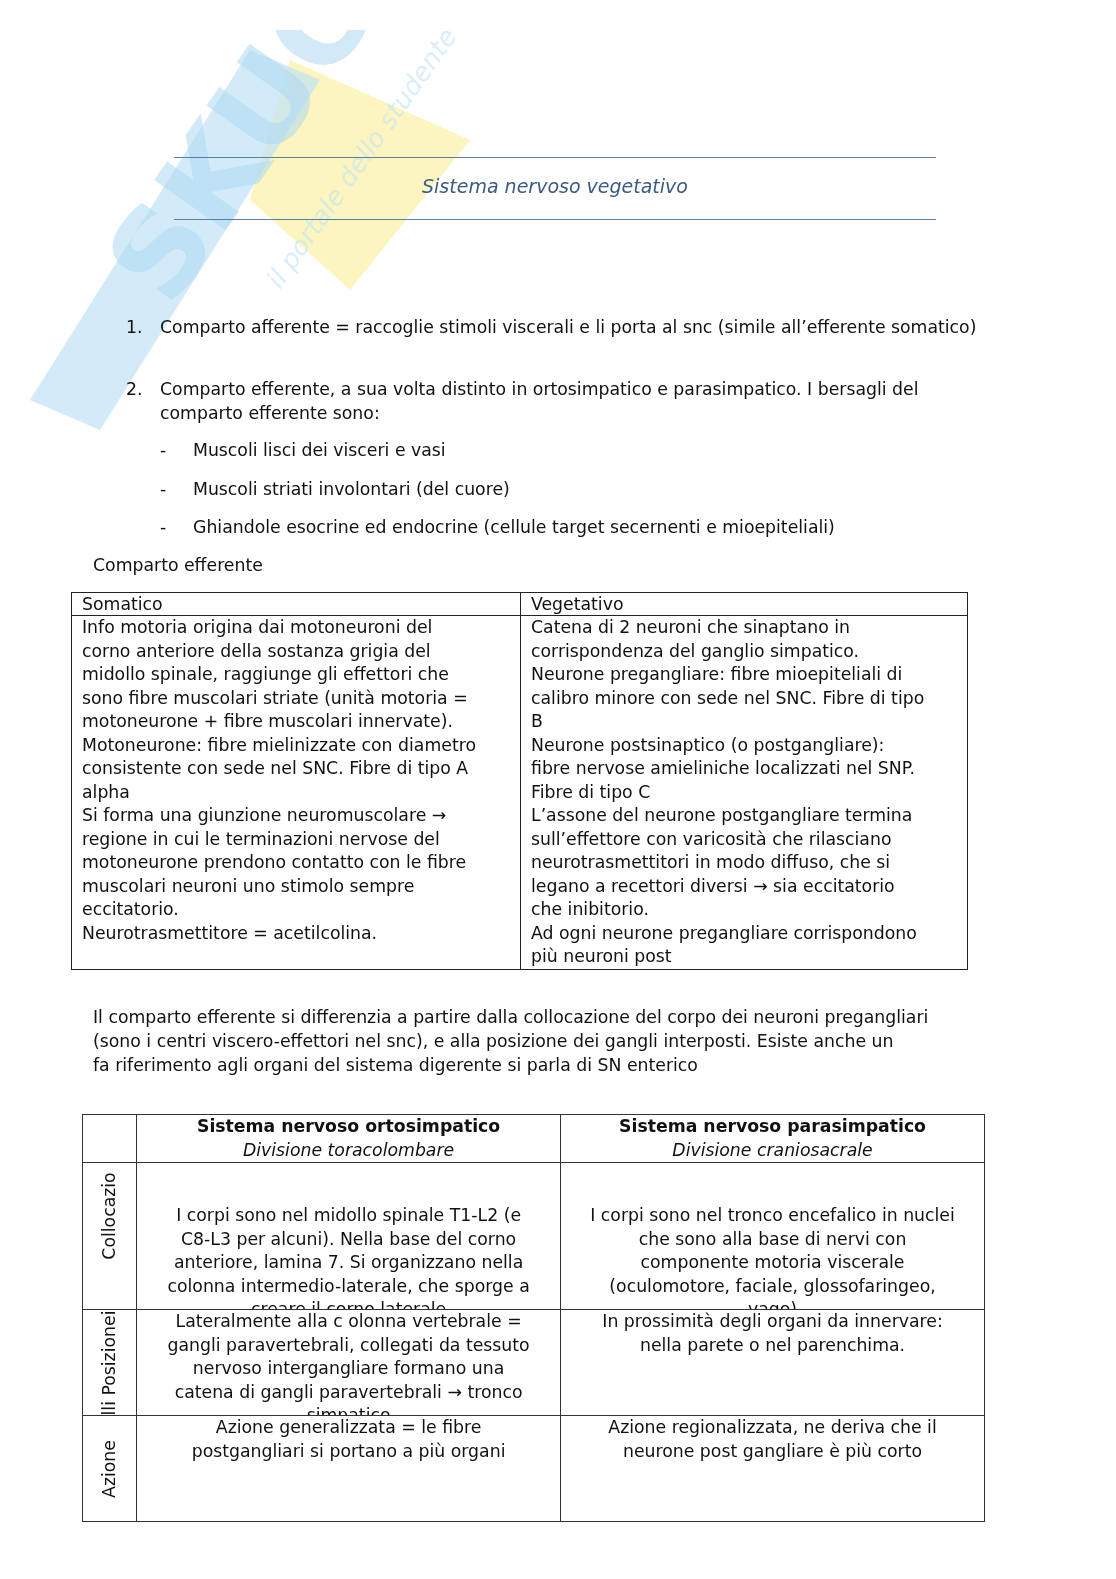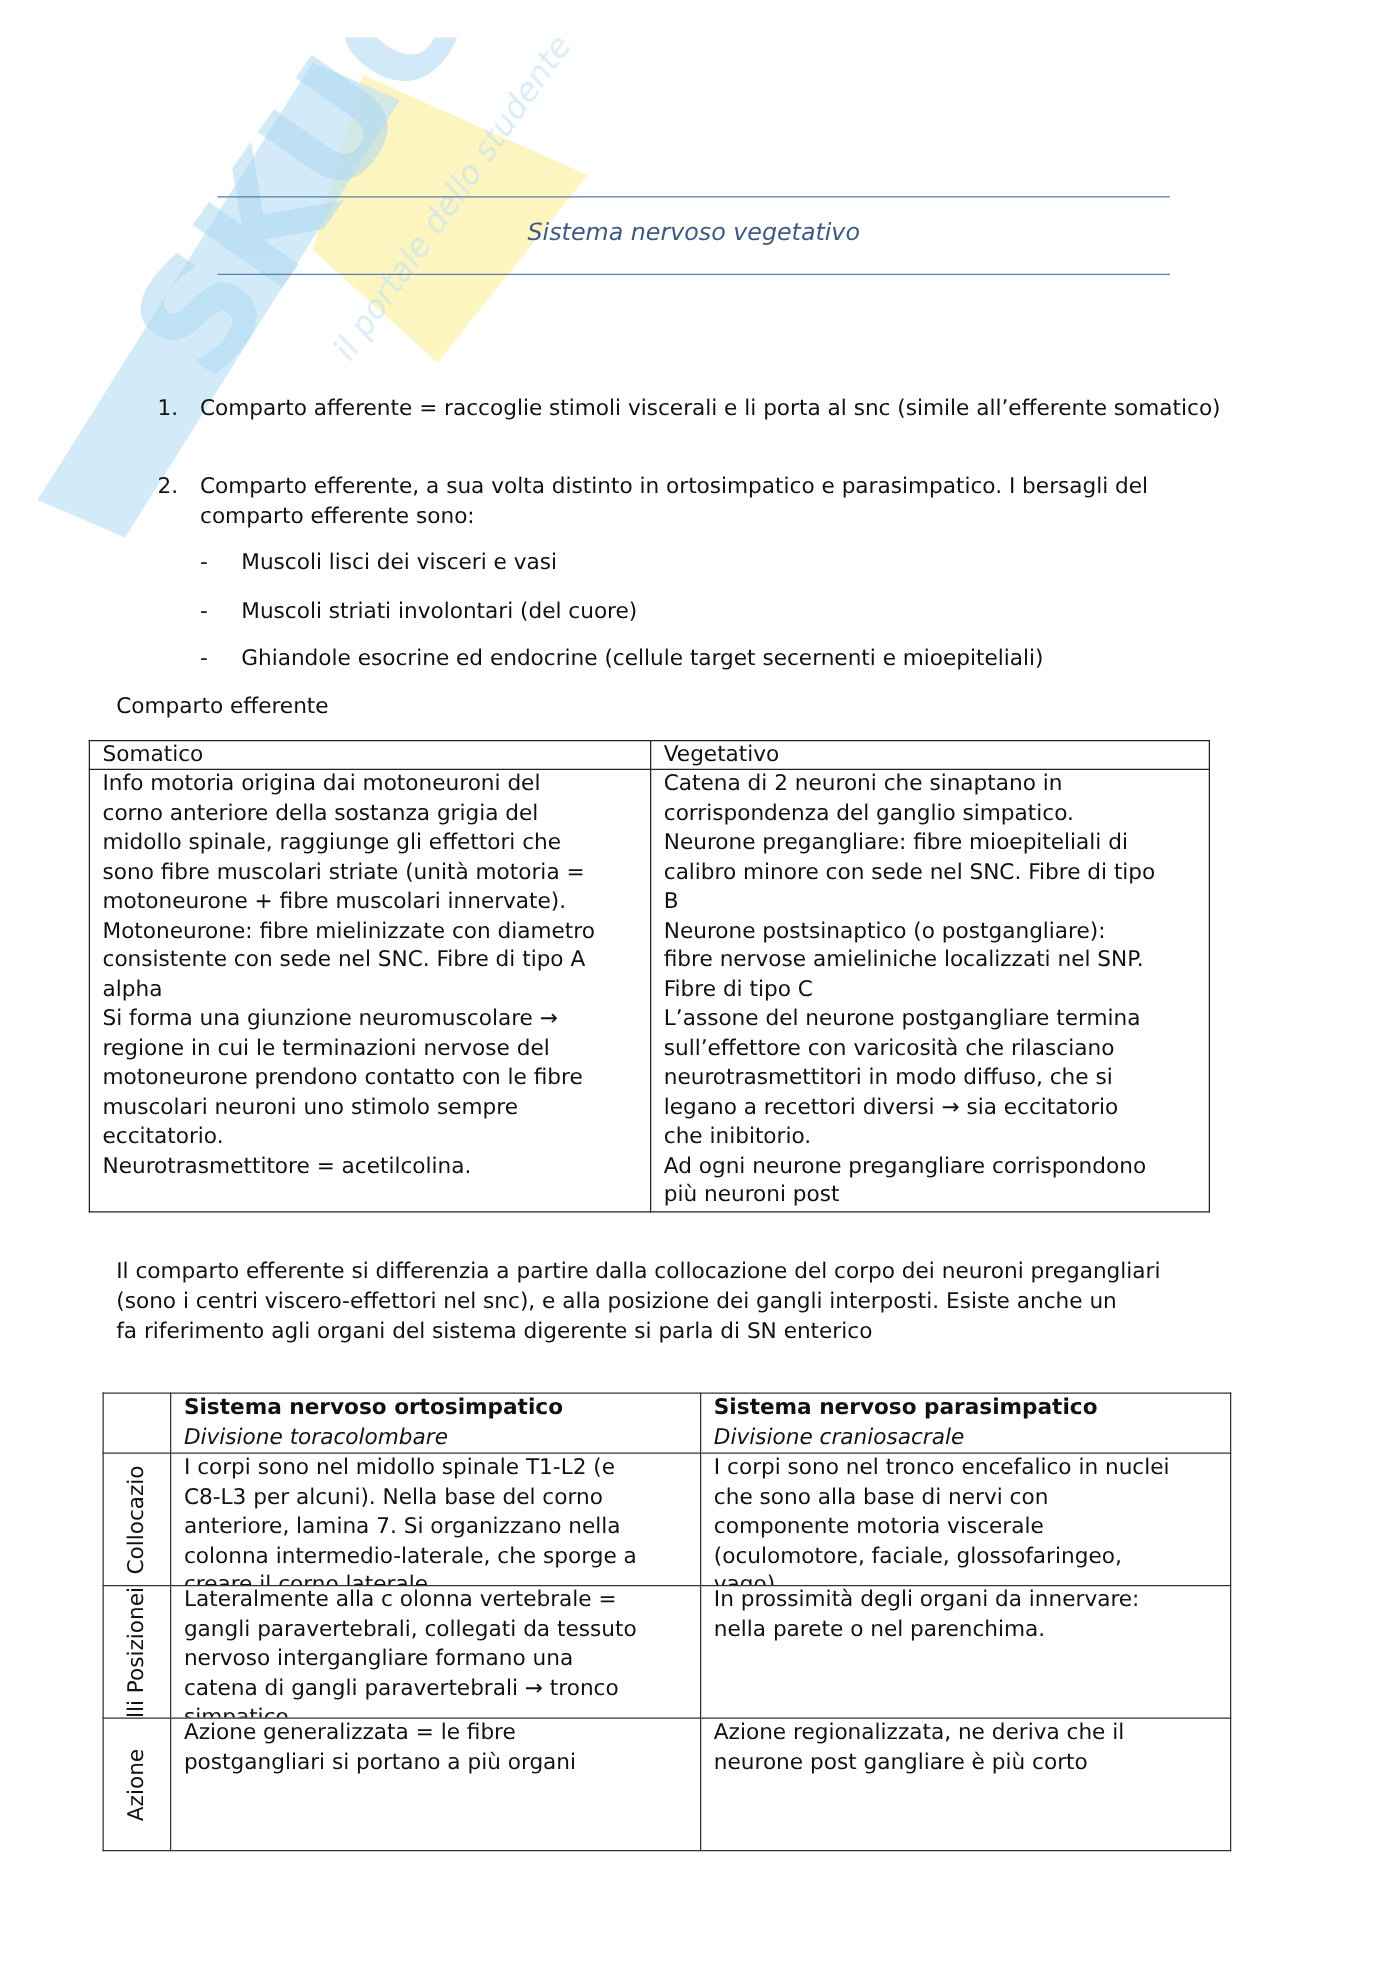--- a/index.html
+++ b/index.html
@@ -45,31 +45,31 @@
   .t1 td {
     border: 1px solid #222; vertical-align: top; padding: 0 10px;
     font-size: 17.3px; line-height: 23.5px;
   }
   .t1 .hdr td { height: 22px; line-height: 22px; }
   .t1 .body td { height: 350px; }
   .t1 .cell-line { display: block; }
 
   .para2 { top: 1005px; }
 
-  .t2 { left: 82px; top: 1114px; width: 903px; }
+  .t2 { left: 82px; top: 1114px; width: 903px; text-align: center; }
   .t2 td {
     border: 1px solid #333; vertical-align: top; padding: 0 10px;
     font-size: 17.3px; line-height: 23.5px; overflow: hidden;
   }
   .t2 .hdr td { height: 45px; }
   .t2 .c0 { width: 52px; padding: 0; position: relative; }
   .t2 .c1 { width: 394px; }
   .t2 .c2 { width: 394px; }
   .clip { overflow: hidden; }
-  .r1 .clip { height: 105px; }
+  .r1 .clip { height: 105px; margin-top: 41px; }
   .r2 .clip { height: 105px; }
   .r3 .clip { height: 105px; }
   .rot-wrap { position: relative; height: 105px; overflow: hidden; }
   .rot {
     position: absolute; left: 50%; top: 50%;
     transform: translate(-50%, -50%) rotate(-90deg);
     white-space: nowrap; font-size: 17.3px;
   }
   .bold { font-weight: bold; }
   .ital { font-style: italic; }

